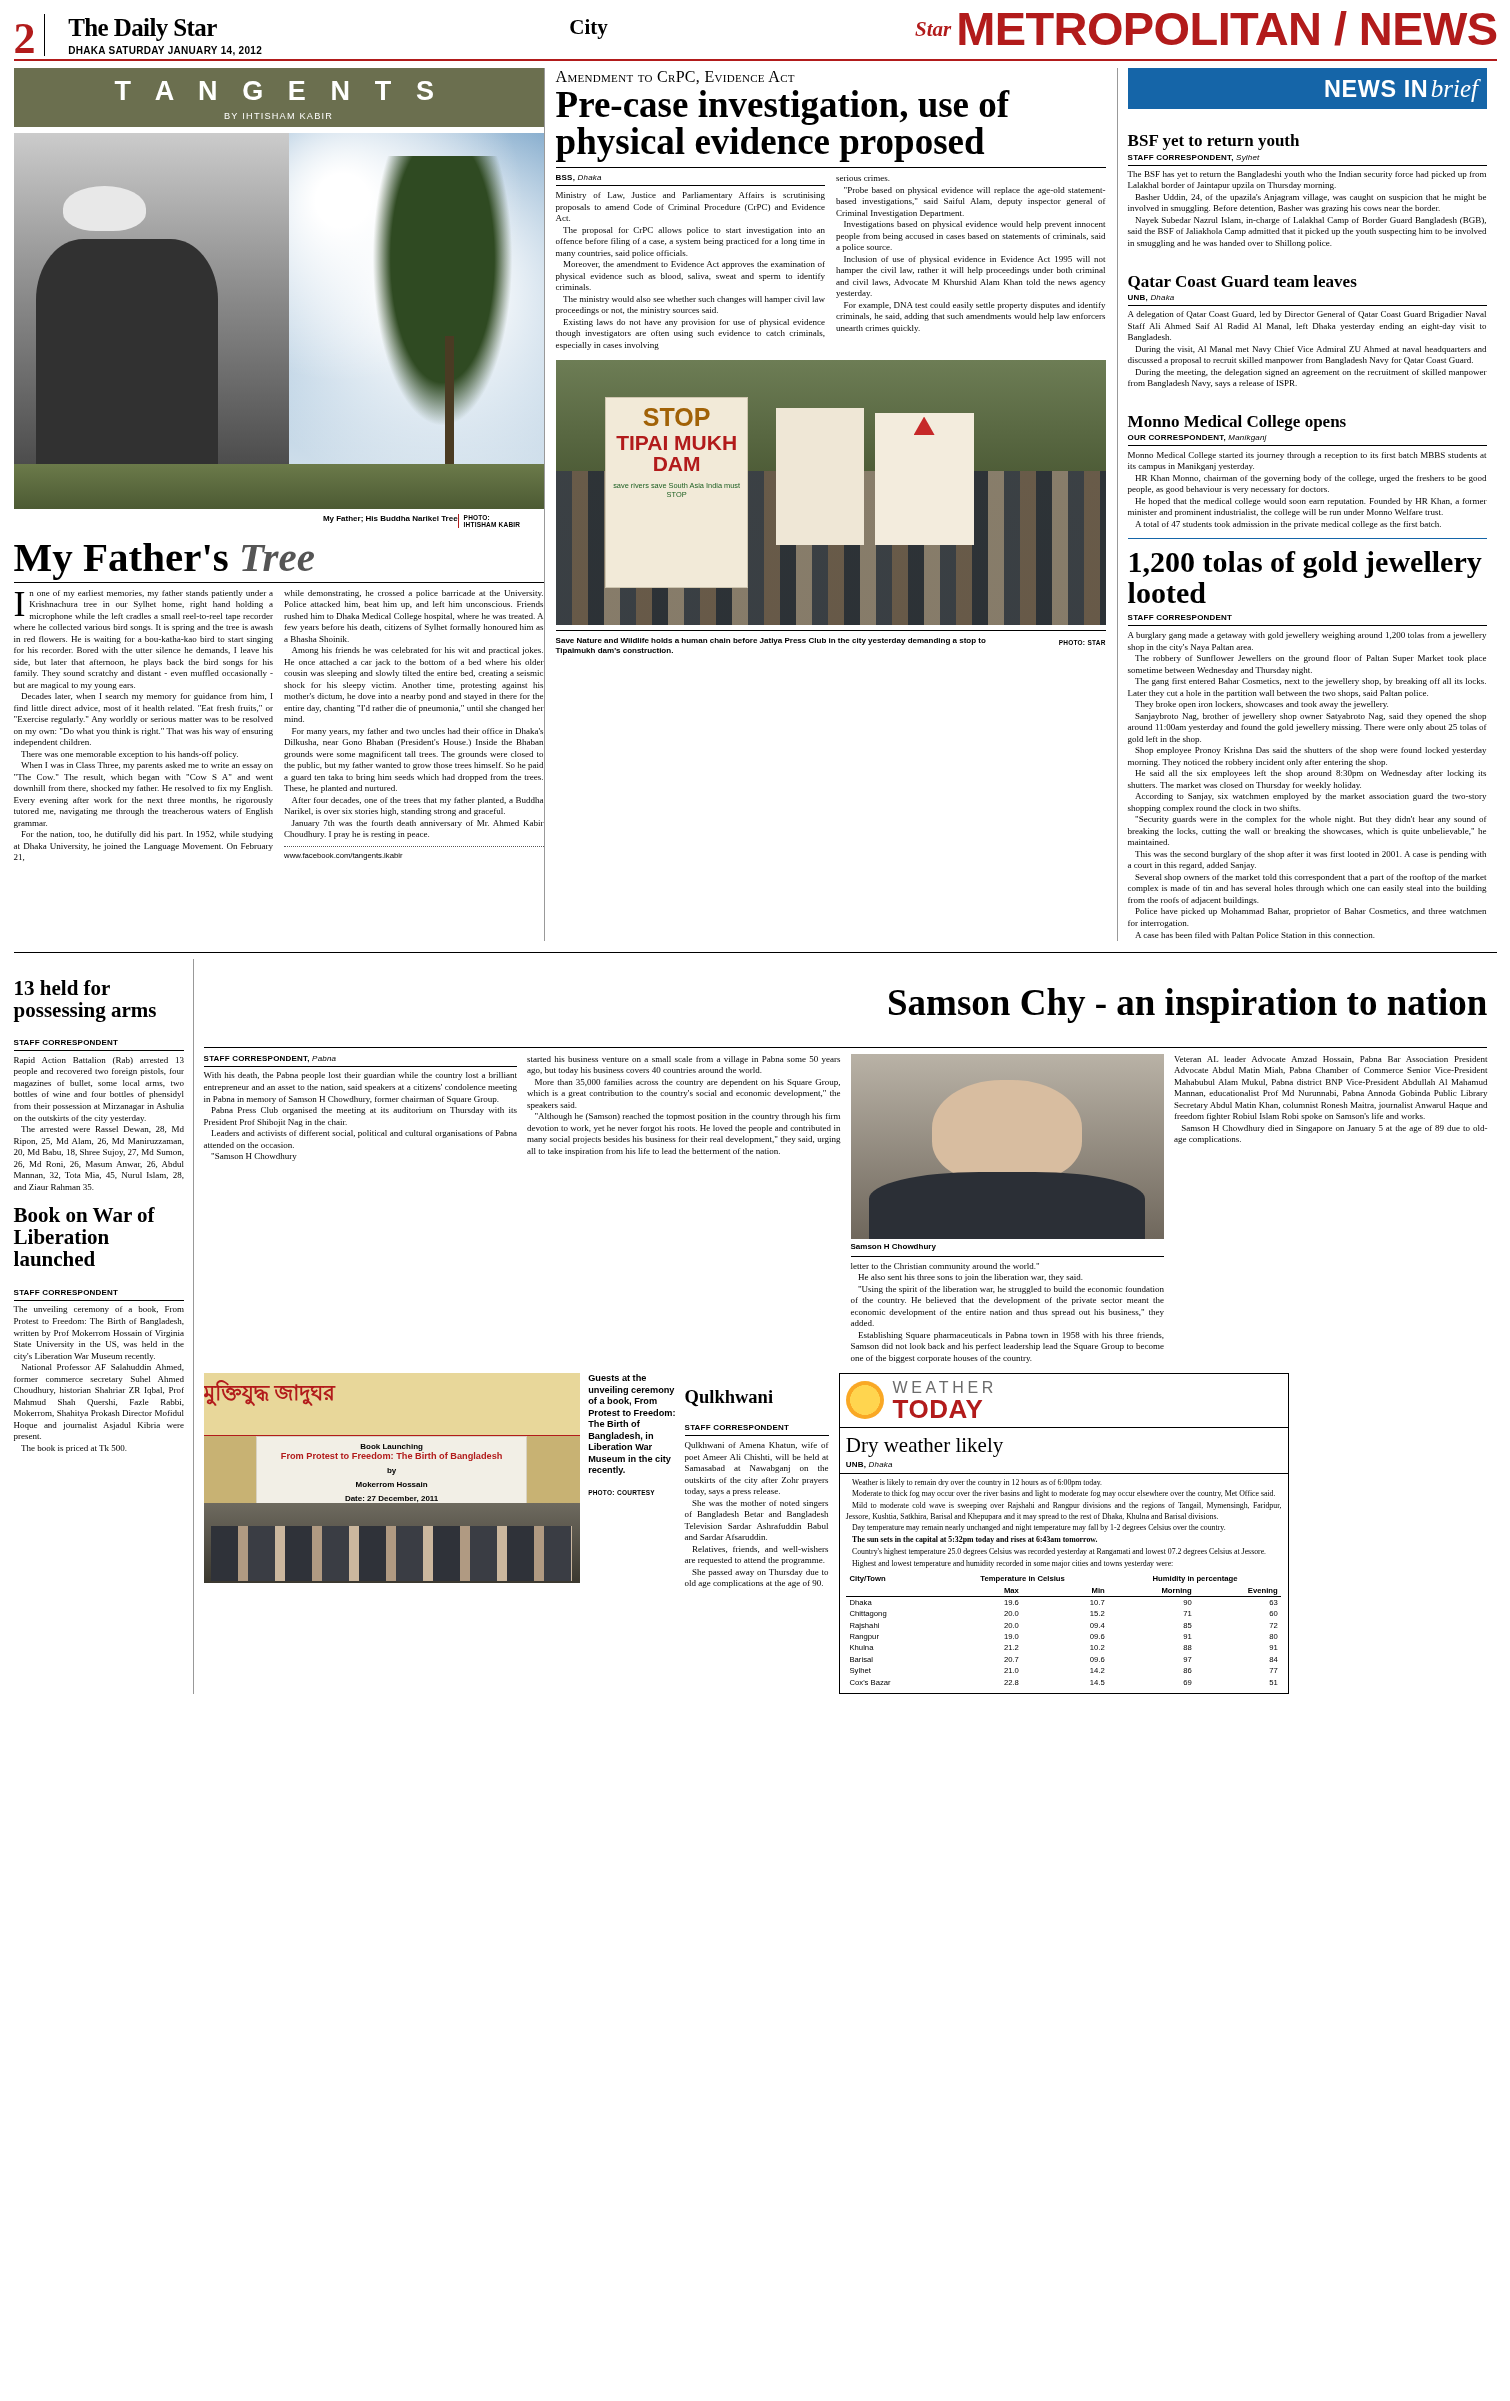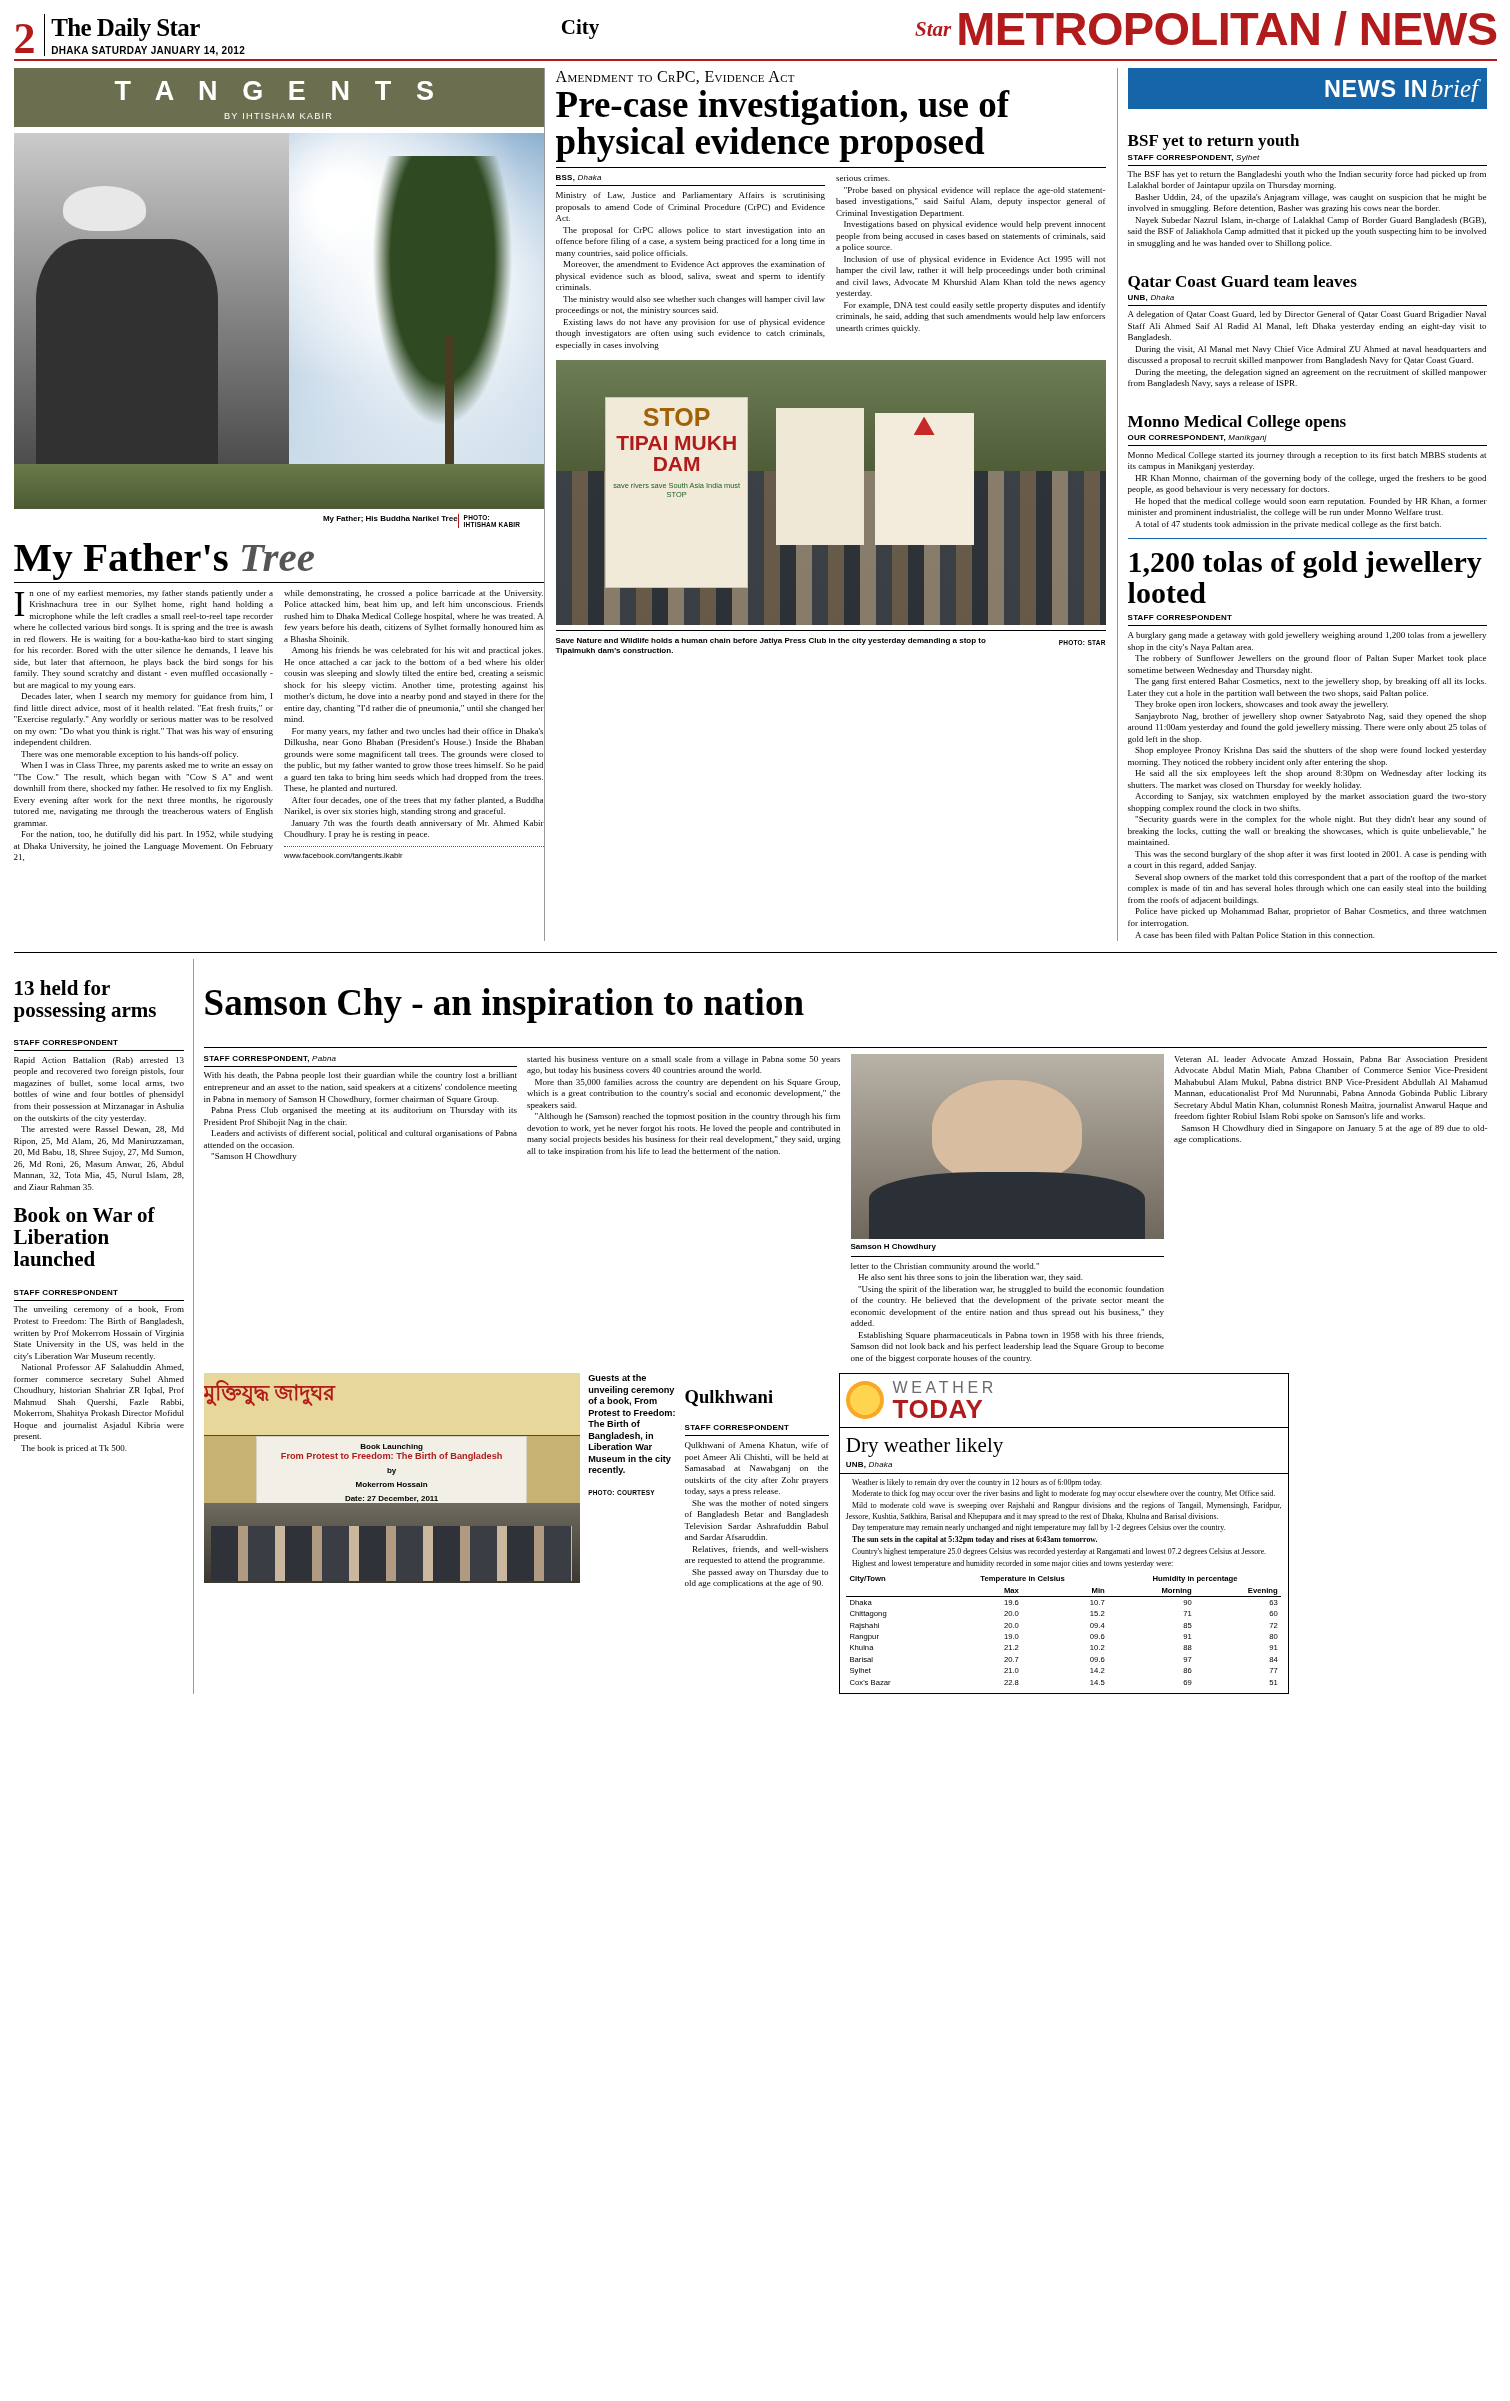--- a/index.html
+++ b/index.html
@@ -8,21 +8,21 @@
     width: 1511px;
     background: #ffffff;
     font-family: "Liberation Serif", serif;
     color: #000;
   }
   .page { width: 1511px; position: relative; padding: 0 13.6px 12.3px 13.6px; }
 
   
   .masthead { display:flex; align-items:flex-end; padding-top: 7.4px; }
   .mast-pageno { font-family:"Liberation Serif",serif; font-size:44px; font-weight:700; color:#b21b1b; line-height:0.8; padding-right:8.6px; }
-  .mast-left { border-left: 1.2px solid #000; padding-left: 6px; }
+  .mast-left { border-left: 1.2px solid #000; padding-left: 23px; }
   .mast-logo { font-family:"Liberation Serif",serif; font-size:25px; font-weight:700; letter-spacing:-0.6px; }
   .mast-date { font-size:10px; font-weight:700; letter-spacing:0.3px; margin-top:2.5px; font-family:"Liberation Sans",sans-serif;}
   .mast-city { flex:1; text-align:center; font-size:21px; font-weight:700; padding-bottom:16px; font-family:"Liberation Serif",serif;}
   .mast-section { display:flex; align-items:center; justify-content:flex-end; padding-bottom:3.7px; }
   .mast-star { font-family:"Liberation Serif",serif; font-size:21px; color:#b21b1b; font-style:italic; font-weight:700; padding-right:5px; }
   .mast-secname { font-size:47px; font-weight:700; color:#b21b1b; letter-spacing:-0.6px; line-height:0.95; font-family:"Liberation Sans",sans-serif; }
   .rule-thick { border-top: 2.5px solid #b21b1b; margin-top: 3.7px; }
 
   
   .hr-thin { border-top:0.6px solid #000; }
@@ -93,21 +93,21 @@
   .nib-2 { font-family:"Liberation Serif",serif; font-style:italic; font-size:25px; display:inline; }
   .nib-item { padding-top:6.2px; }
   .nib-title { font-size:17px; line-height:1.05; margin-bottom:2.5px; }
   .nib-box { border-bottom:1.8px solid #1565a8; padding-bottom:7.4px; }
   .gold-head { font-size:30px; line-height:1.02; margin:8.6px 0 5px; }
 
   
   .lower { display:flex; margin-top:11px; border-top:1.8px solid #000; padding-top:6.2px; }
   .low-left { width:179px; padding-right:8.6px; }
   .low-main { flex:1; padding:0 10px; border-left:0.6px solid #999; }
-  .samson-head { font-size:37px; line-height:1.02; }
+  .samson-head { font-size:37px; line-height:1.02;text-align:right; }
   .samson-sub { font-size:17px; font-weight:700; margin-top:3.7px; }
   .samson-cols { display:flex; gap:10px; margin-top:6.2px; }
   .samson-cols .scol { width:25%; }
   .samson-photo { height:185px; background:linear-gradient(#b9b2a6,#6f675c); position:relative; overflow:hidden; }
   .sp-face { position:absolute; left:26%; top:14%; width:48%; height:56%; background:#d8bda0; border-radius:46% 46% 40% 40%; }
   .sp-suit { position:absolute; left:6%; bottom:0; width:88%; height:36%; background:#2b2f36; border-radius:40% 40% 0 0;}
   .small-head { font-size:21px; line-height:1.05; }
   .sub-head { font-size:18.5px; line-height:1.06; }
 
   .bottom { display:flex; margin-top:8.6px; }

